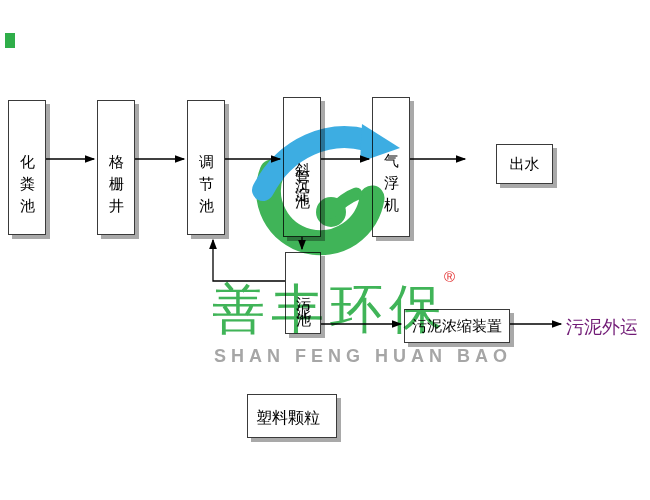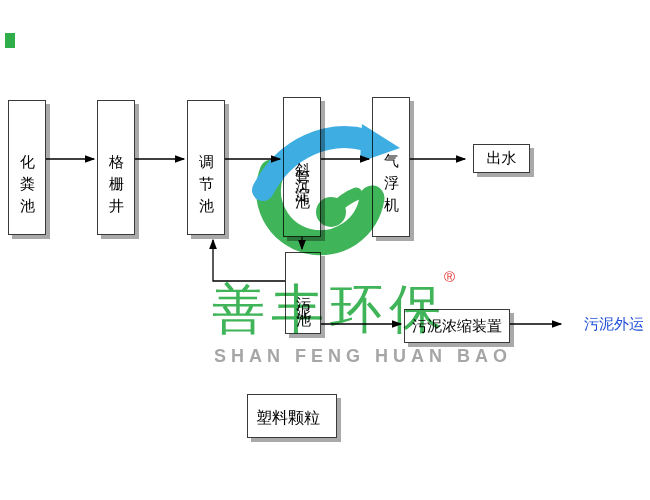--- a/index.html
+++ b/index.html
@@ -51,23 +51,23 @@
   .arrows {
     position: absolute;
     left: 0; top: 0;
     width: 650px; height: 500px;
     z-index: 5;
     pointer-events: none;
   }
 
   .label-sludge-out {
     position: absolute;
-    left: 584px; top: 315px;
-    font-size: 15px;
-    color: #1d4ed8;
+    left: 566px; top: 315px;
+    font-size: 18px;
+    color: #701a75;
     z-index: 5;
     white-space: nowrap;
   }
 
   
   .watermark {
     position: absolute;
     left: 0; top: 0;
     width: 650px; height: 500px;
     z-index: 9;
@@ -118,21 +118,21 @@
   <div class="pbox vtext ls-wide" style="left:8px;   top:100px; width:38px; height:135px">化粪池</div>
 
   <div class="pbox vtext ls-wide" style="left:97px;  top:100px; width:38px; height:135px">格栅井</div>
 
   <div class="pbox vtext ls-wide" style="left:187px; top:100px; width:38px; height:135px">调节池</div>
 
   <div class="pbox vtext ls-mid" style="left:283px; top:97px;  width:38px; height:140px">斜管沉淀池</div>
 
   <div class="pbox vtext ls-wide" style="left:372px; top:97px;  width:38px; height:140px">气浮机</div>
 
-  <div class="pbox" style="left:473px; top:144px; width:57px; height:29px">出水</div>
+  <div class="pbox" style="left:496px; top:144px; width:57px; height:40px">出水</div>
 
   <div class="pbox vtext ls-mid" style="left:285px; top:252px; width:36px; height:82px">污泥池</div>
 
   <div class="pbox" style="left:404px; top:309px; width:106px; height:34px">污泥浓缩装置</div>
 
   <div class="label-sludge-out">污泥外运</div>
 
   <div class="pbox pbox-bl" style="left:247px; top:394px; width:90px; height:44px">塑料颗粒</div>
 
   <svg class="arrows" viewBox="0 0 650 500">

